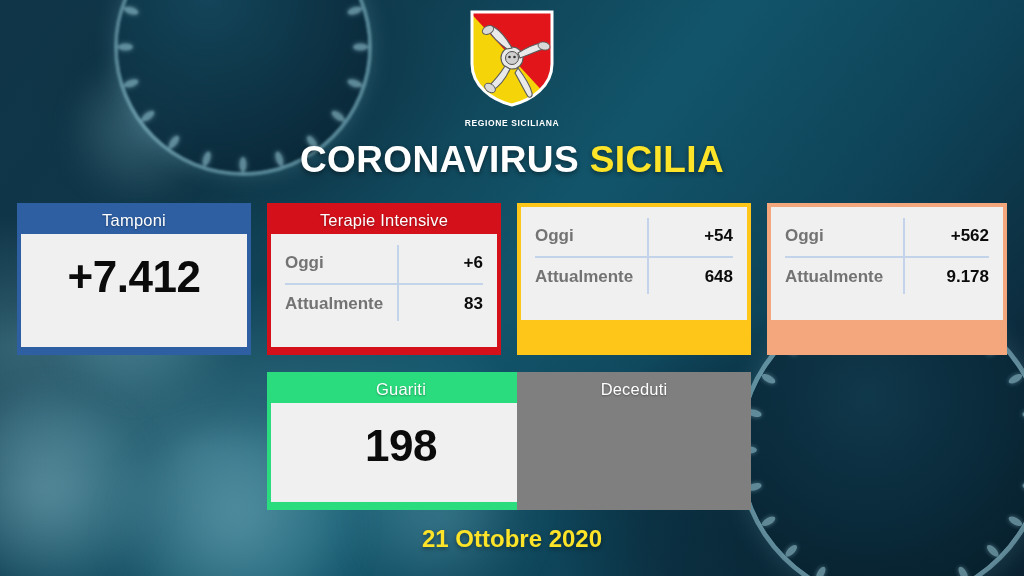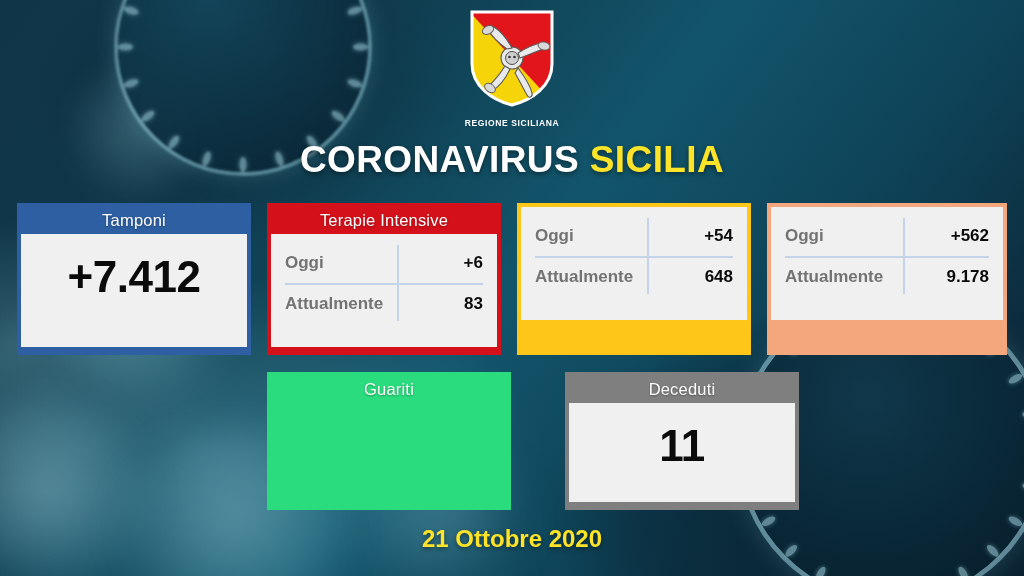--- a/index.html
+++ b/index.html
@@ -211,22 +211,22 @@
     left: calc(100% - 86px);
     width: 2px;
     background: #c3d4ea;
   }
 
   
   #card-tamponi  { left: 17px;  top: 203px; width: 234px; height: 152px; background: #2e5fa3; }
   #card-terapie  { left: 267px; top: 203px; width: 234px; height: 152px; background: #d4101a; }
   #card-ricoveri { left: 517px; top: 203px; width: 234px; height: 152px; background: #ffc61a; }
   #card-positivi { left: 767px; top: 203px; width: 240px; height: 152px; background: #f4a77c; }
-  #card-guariti  { left: 267px; top: 372px; width: 244px; height: 138px; background: #2bdc7e; }
-  #card-deceduti { left: 517px; top: 372px; width: 234px; height: 138px; background: #7f7f7f; margin-left: 48px; }
+  #card-guariti  { left: 267px; top: 372px; width: 268px; height: 138px; background: #2bdc7e; }
+  #card-deceduti { left: 517px; top: 372px; width: 234px; height: 138px; background: #7f7f7f; }
 
   
   #date {
     position: absolute;
     left: 0; right: 0; top: 525px;
     text-align: center;
     font-size: 24px;
     font-weight: bold;
     color: #fde428;
     text-shadow: 0 2px 4px rgba(0,0,0,0.40);
@@ -441,24 +441,24 @@
           <span class="val">9.178</span>
         </div>
         <div class="mini-hline"></div>
         <div class="mini-vline"></div>
       </div>
     </div>
   </div>
 
   <div class="card" id="card-guariti">
     <div class="card-head">Guariti</div>
+    <div class="card-body">
+      <div class="big-value">198</div>
+    </div>
   </div>
 
   <div class="card" id="card-deceduti">
     <div class="card-head">Deceduti</div>
-    <div class="card-body">
-      <div class="big-value">11</div>
-    </div>
   </div>
 
   <div id="date">21 Ottobre 2020</div>
 
 </div>
 
 </body></html>

